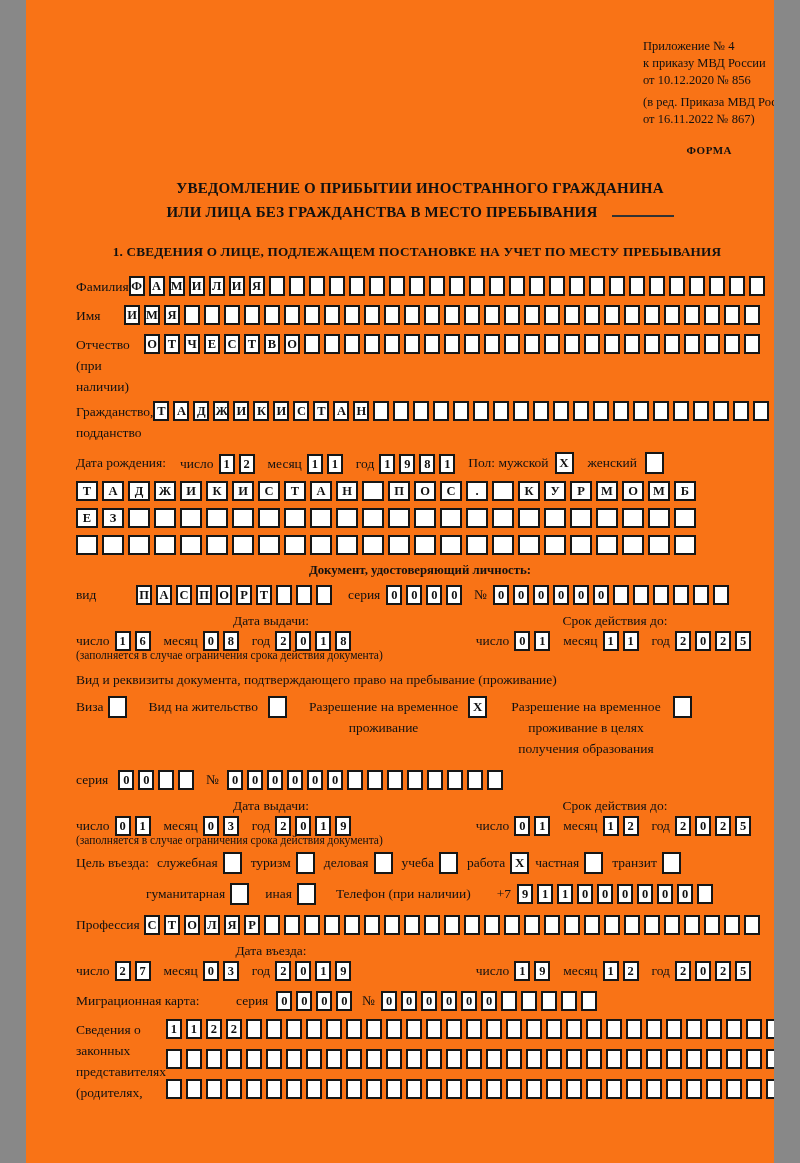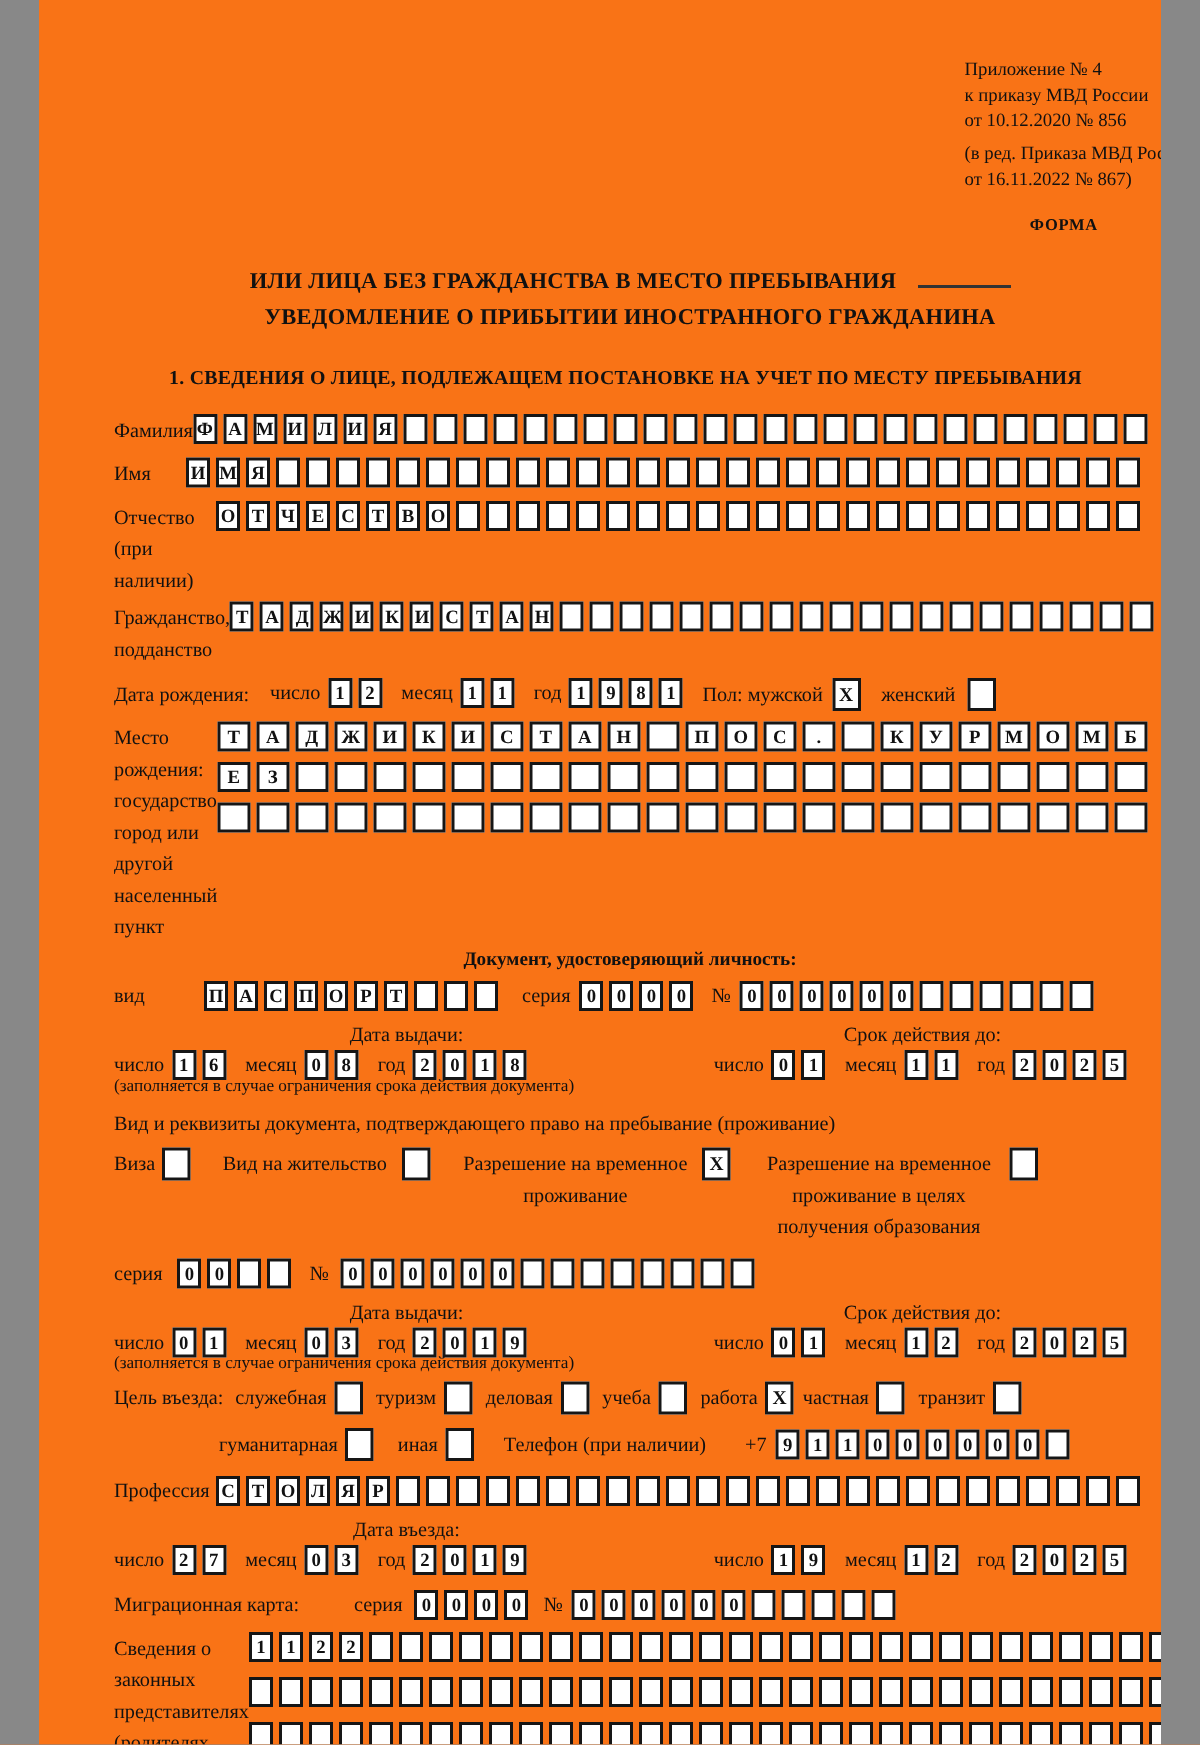--- a/index.html
+++ b/index.html
@@ -54,22 +54,22 @@
     <div>к приказу МВД России</div>
     <div>от 10.12.2020 № 856</div>
     <div class="gap"></div>
     <div>(в ред. Приказа МВД России</div>
     <div>от 16.11.2022 № 867)</div>
   </div>
 
   <div class="forma">ФОРМА</div>
 
   <div class="title">
+    <div>УВЕДОМЛЕНИЕ О ПРИБЫТИИ ИНОСТРАННОГО ГРАЖДАНИНА</div>
     <div><span>ИЛИ ЛИЦА БЕЗ ГРАЖДАНСТВА В МЕСТО ПРЕБЫВАНИЯ</span><span class="uline"></span></div>
-    <div>УВЕДОМЛЕНИЕ О ПРИБЫТИИ ИНОСТРАННОГО ГРАЖДАНИНА</div>
   </div>
 
   <div class="section1">1. СВЕДЕНИЯ О ЛИЦЕ, ПОДЛЕЖАЩЕМ ПОСТАНОВКЕ НА УЧЕТ ПО МЕСТУ ПРЕБЫВАНИЯ</div>
 
   <div class="row">
     <div class="lbl" style="width:77px">Фамилия</div>
     <div class="boxrow">
         <span class="cell">Ф</span>
         <span class="cell">А</span>
         <span class="cell">М</span>
@@ -216,21 +216,21 @@
         <span class="cell"></span>
         <span class="cell"></span>
         <span class="cell"></span>
         <span class="cell"></span>
         <span class="cell"></span>
         <span class="cell"></span>
         <span class="cell"></span>
       </div>
   </div>
 
-  <div class="row" style="align-items:flex-start">
+  <div class="row" style="align-items:flex-end">
     <span class="lbl" style="margin-right:14px">Дата рождения:</span>
     <span class="dg">
       <span class="dlbl">число</span>
       <span class="boxrow">
           <span class="cell">1</span>
           <span class="cell">2</span>
         </span>
       <span class="dlbl">месяц</span>
       <span class="boxrow">
           <span class="cell">1</span>
@@ -244,26 +244,20 @@
           <span class="cell">1</span>
         </span>
     </span>
     <span class="lbl" style="margin-right:6px">Пол: мужской</span>
     <span class="cbx">X</span>
     <span class="lbl" style="margin:0 8px 0 14px">женский</span>
     <span class="cbx"></span>
   </div>
 
   <div class="row" style="margin-bottom:4px">
-    <div style="width:105px">
-      <div class="lbl2">Место рождения:</div>
-      <div class="lbl2">государство</div>
-      <div class="lbl2">город или другой</div>
-      <div class="lbl2">населенный пункт</div>
-    </div>
     <div>
       <div class="boxrow wide" style="margin-bottom:7px">
           <span class="cell">Т</span>
           <span class="cell">А</span>
           <span class="cell">Д</span>
           <span class="cell">Ж</span>
           <span class="cell">И</span>
           <span class="cell">К</span>
           <span class="cell">И</span>
           <span class="cell">С</span>

